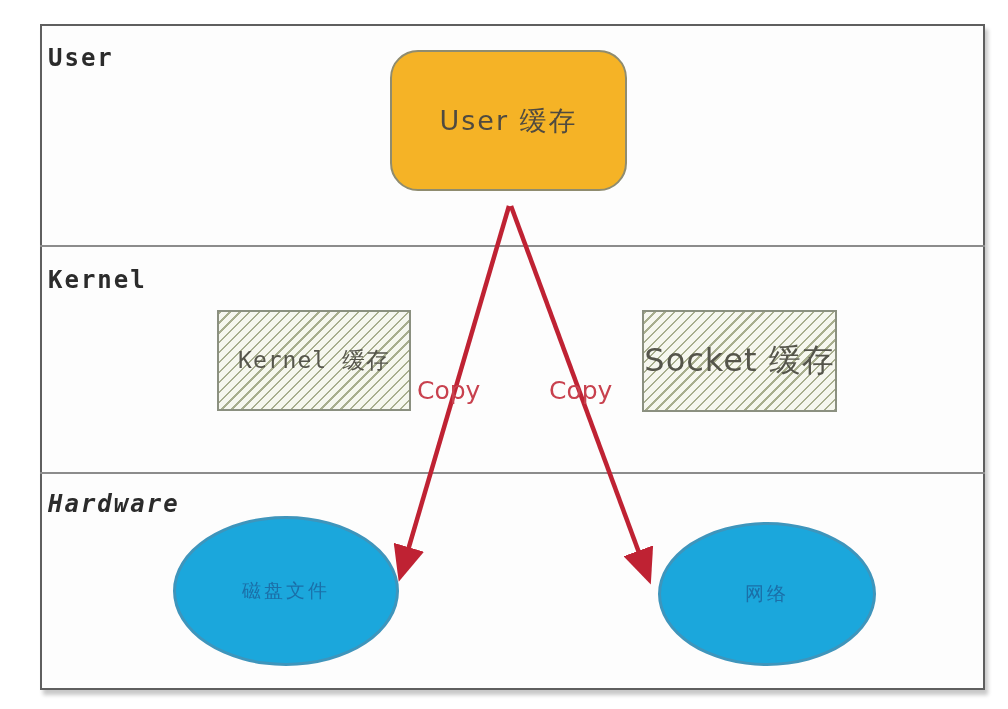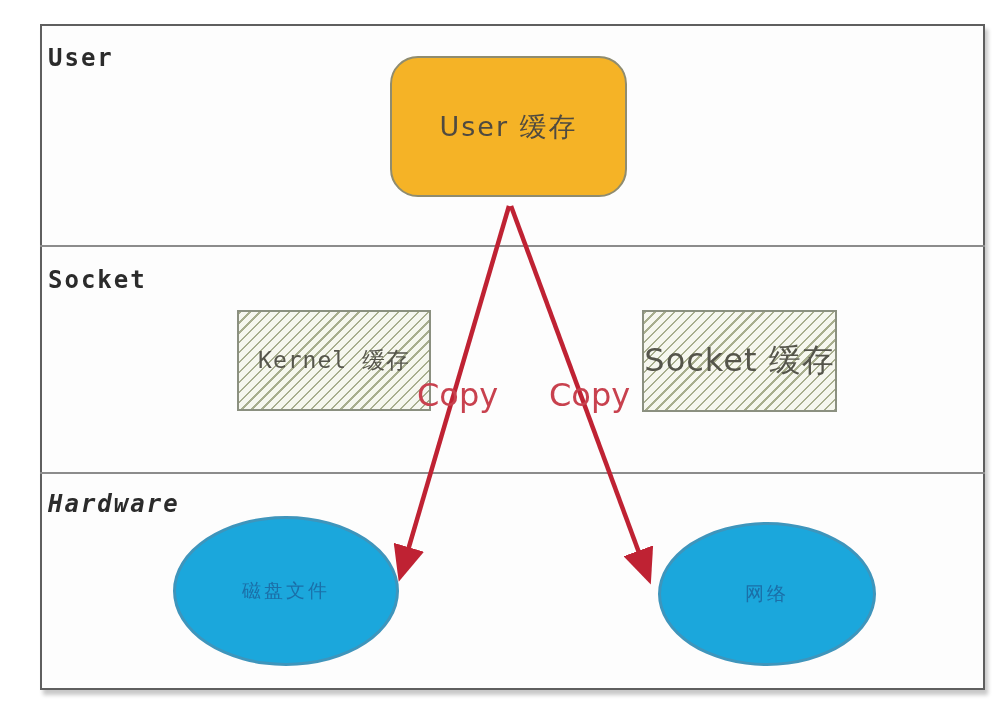--- a/index.html
+++ b/index.html
@@ -43,78 +43,78 @@
     position:absolute;left:48px;
     font-family:"DejaVu Sans Mono","Liberation Mono",monospace;
     font-weight:bold;font-size:24px;letter-spacing:2px;
     color:var(--layer-label);
   }
   .layer-label.user{top:44px;}
   .layer-label.kernel{top:266px;}
   .layer-label.hardware{top:490px;font-style:italic;}
 
   .user-cache{
-    position:absolute;left:390px;top:56px;width:233px;height:137px;
+    position:absolute;left:390px;top:50px;width:233px;height:137px;
     background:var(--user-cache-fill);
     border:2px solid var(--user-cache-border);
     border-radius:28px;
     display:flex;align-items:center;justify-content:center;
     font-size:27px;letter-spacing:2px;color:var(--user-cache-text);
   }
 
   .hatch-box{
     position:absolute;width:190px;height:97px;
     background-color:var(--hatch-fill);
     background-image:repeating-linear-gradient(135deg,
       var(--hatch-line) 0px, var(--hatch-line) 1.6px,
       transparent 1.6px, transparent 7px);
     border:2px solid var(--hatch-border);
     display:flex;align-items:center;justify-content:center;
     color:var(--hatch-text);
   }
   .hatch-box.kernel-cache{left:217px;top:310px;
     font-family:"DejaVu Sans Mono","Liberation Mono",monospace;
-    font-size:23px;letter-spacing:1px;margin-left:20px;}
+    font-size:23px;letter-spacing:1px;}
   .hatch-box.socket-cache{left:642px;top:310px;width:191px;height:98px;
     font-size:32px;letter-spacing:1px;}
 
   .ellipse{
     position:absolute;border-radius:50%;
     background:var(--ellipse-fill);
     border:3px solid var(--ellipse-border);
     display:flex;align-items:center;justify-content:center;
     color:var(--ellipse-text);font-size:19px;letter-spacing:3px;
   }
   .ellipse.disk{left:173px;top:516px;width:220px;height:144px;}
   .ellipse.network{left:658px;top:522px;width:212px;height:138px;}
 
   svg.arrows{position:absolute;left:0;top:0;width:1008px;height:709px;pointer-events:none;}
   .arrow-line{stroke:var(--arrow);stroke-width:4.5;fill:none;}
   .arrow-head{fill:var(--arrow);}
 
   .copy-label{
     position:absolute;top:376px;
-    font-size:32px;color:var(--copy-label);
+    font-size:25px;color:var(--copy-label);
     background:rgba(255,255,255,.0);
   }
   .copy-label.left{left:417px;}
   .copy-label.right{left:549px;}
 </style>
 </head>
 <body>
 
 <div class="stage">
 
   <div class="frame"></div>
 
   <div class="divider d1"></div>
   <div class="divider d2"></div>
 
   <div class="layer-label user">User</div>
-  <div class="layer-label kernel">Socket</div>
+  <div class="layer-label kernel">Kernel</div>
   <div class="layer-label hardware">Hardware</div>
 
   <svg class="arrows" viewBox="0 0 1008 709" xmlns="http://www.w3.org/2000/svg">
     <defs>
       <marker id="ah" markerWidth="8" markerHeight="7" refX="6.2" refY="3.5" orient="auto" markerUnits="strokeWidth">
         <path class="arrow-head" d="M0,0 L8,3.5 L0,7 Z"></path>
       </marker>
     </defs>
     <line class="arrow-line" x1="509" y1="206" x2="401" y2="574" marker-end="url(#ah)"></line>
     <line class="arrow-line" x1="511" y1="206" x2="648" y2="577" marker-end="url(#ah)"></line>

